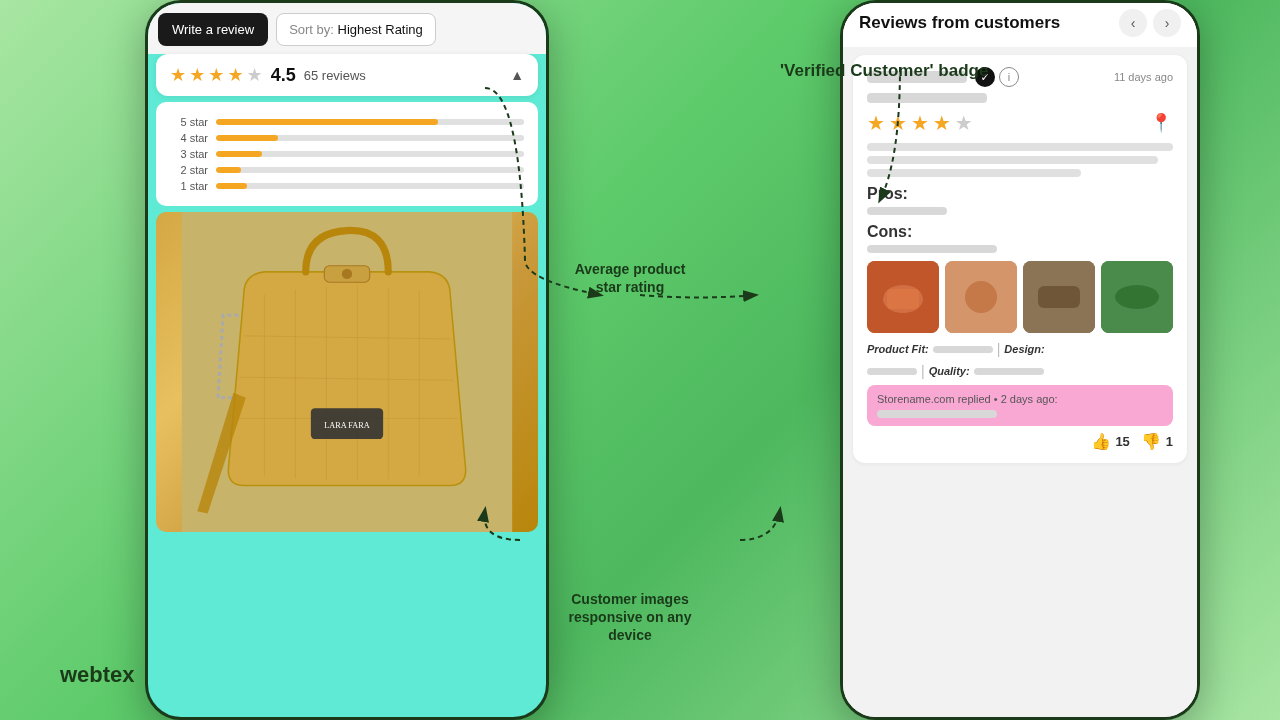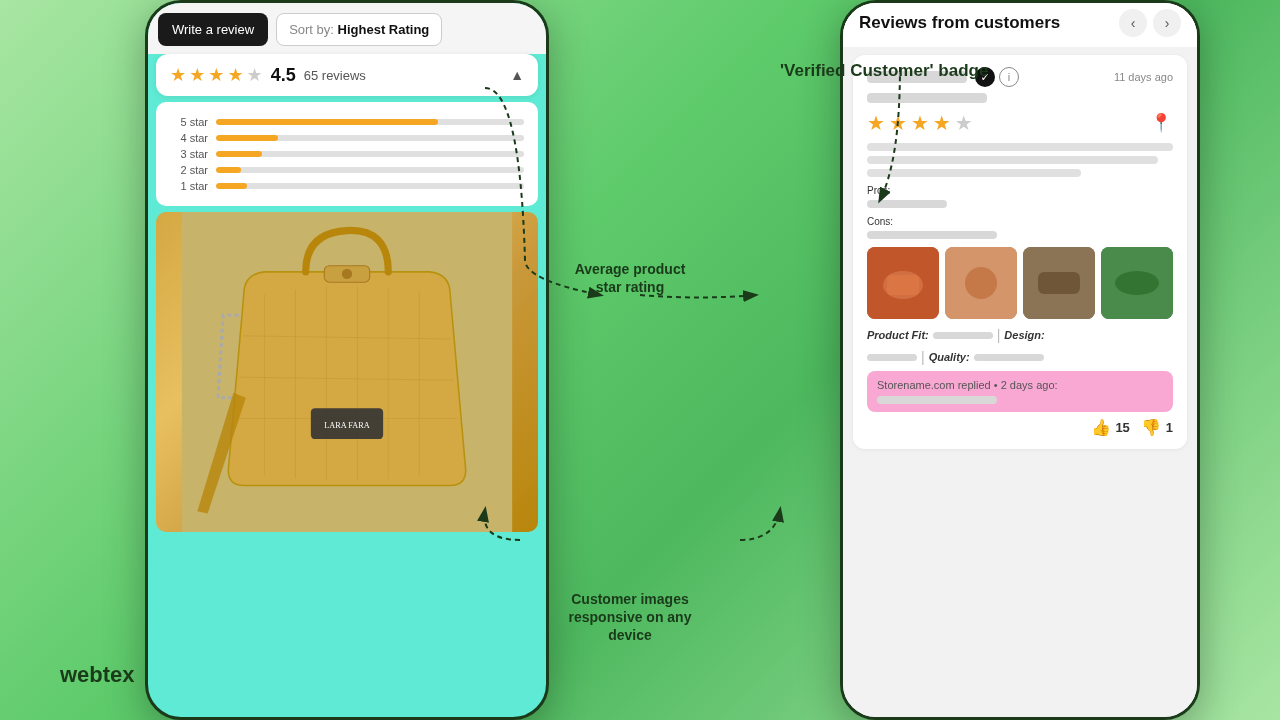--- a/index.html
+++ b/index.html
@@ -52,21 +52,21 @@
       padding: 8px 12px;
       font-size: 13px;
       cursor: pointer;
       white-space: nowrap;
     }
     .btn-sort span.sort-label {
       color: #888;
     }
     .btn-sort span.sort-value {
       color: #111;
-      font-weight: 700;
+      font-weight: 400;
     }
 
     
     .rating-summary {
       background: #fff;
       border-radius: 12px;
       padding: 10px 14px;
       margin: 0 8px 0px 8px;
       display: flex;
       align-items: center;
@@ -279,22 +279,22 @@
       height: 8px;
       background: #e0e0e0;
       border-radius: 4px;
       margin: 5px 0;
     }
 
     .pros-cons {
       margin: 8px 0;
     }
     .pros-label, .cons-label {
-      font-size: 10px;
-      font-weight: 400;
+      font-size: 16px;
+      font-weight: 700;
       color: #333;
       margin-bottom: 4px;
     }
     .pros-value {
       width: 80px;
       height: 8px;
       background: #d8d8d8;
       border-radius: 4px;
     }
     .cons-value {

